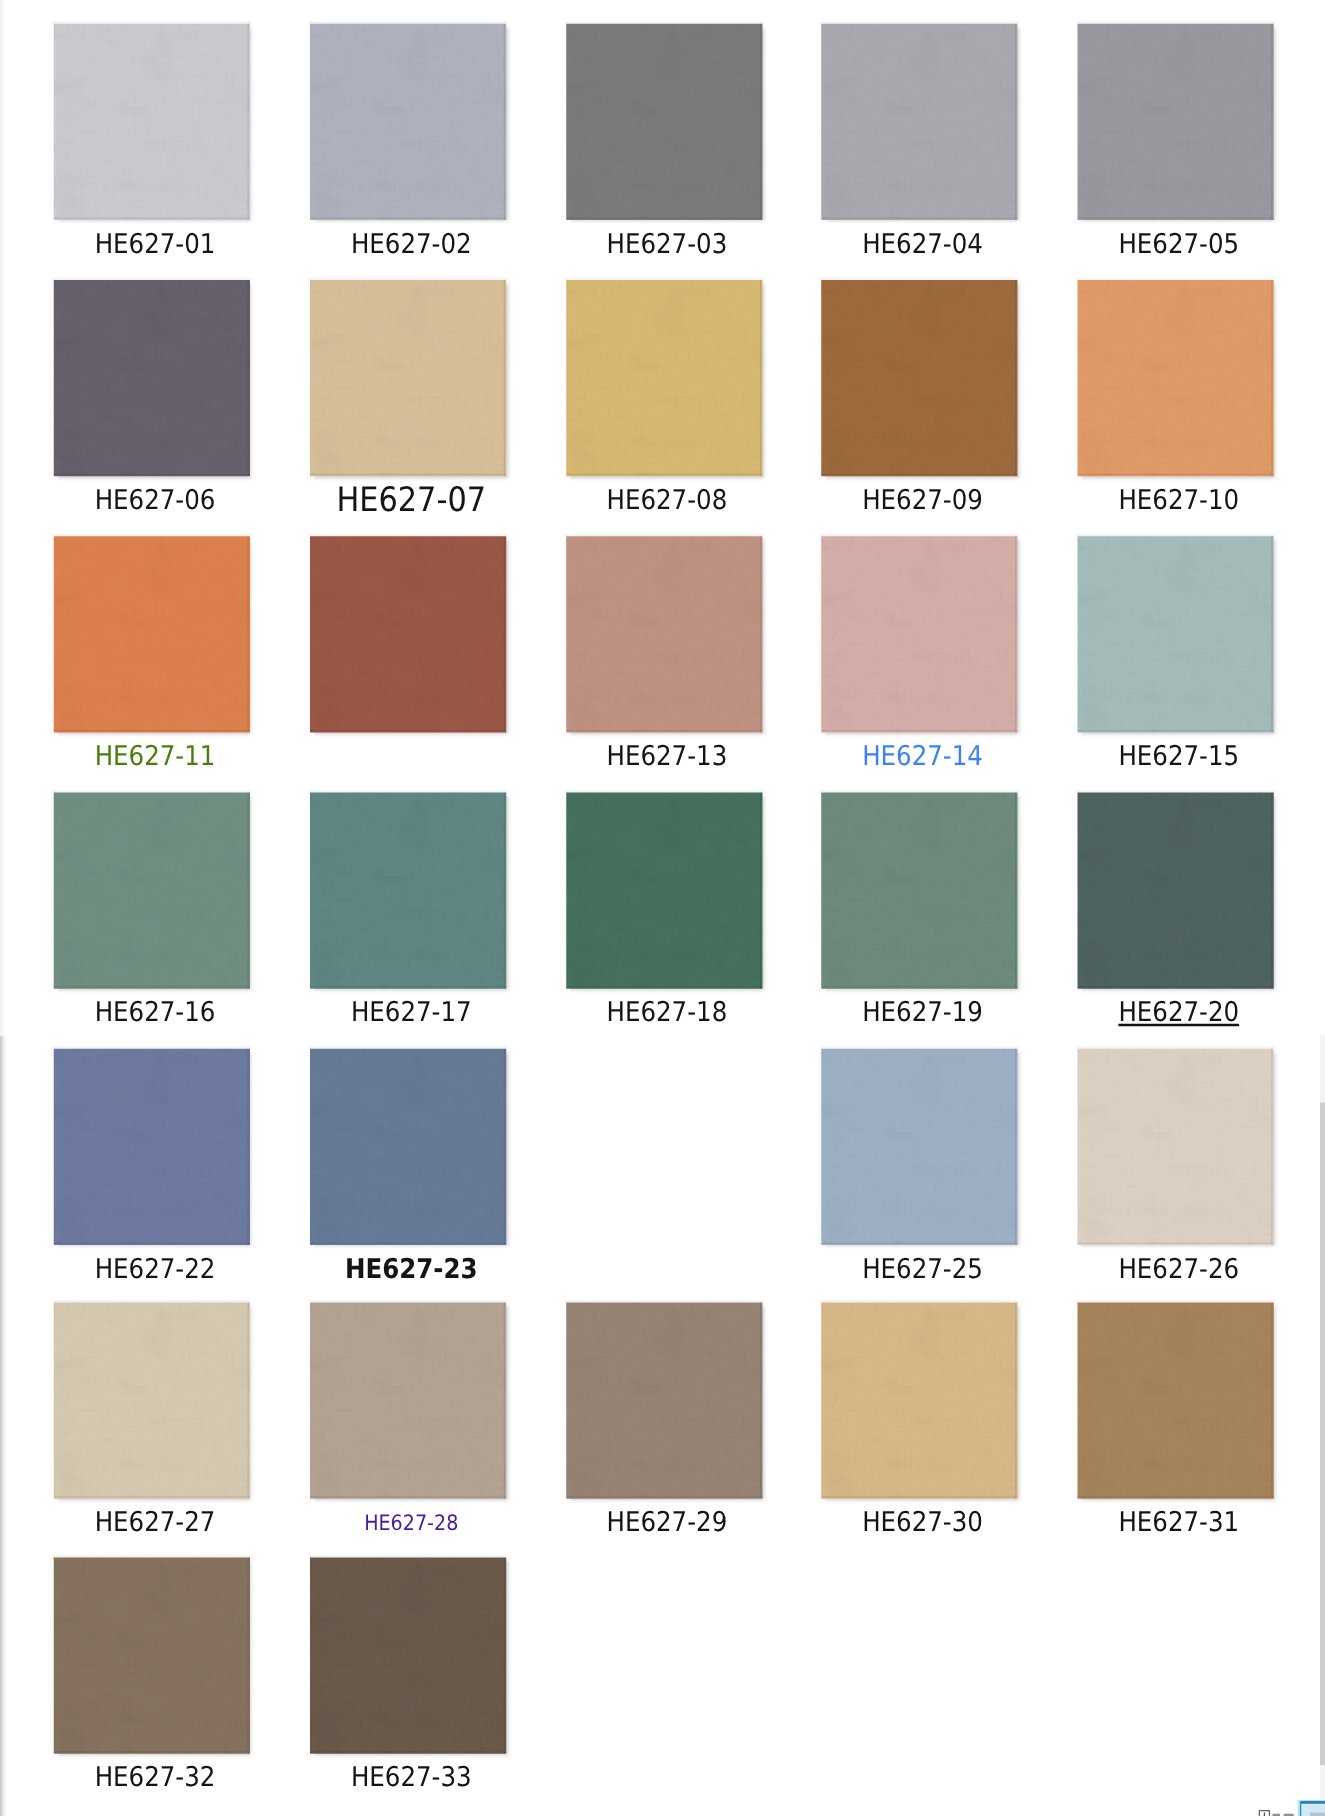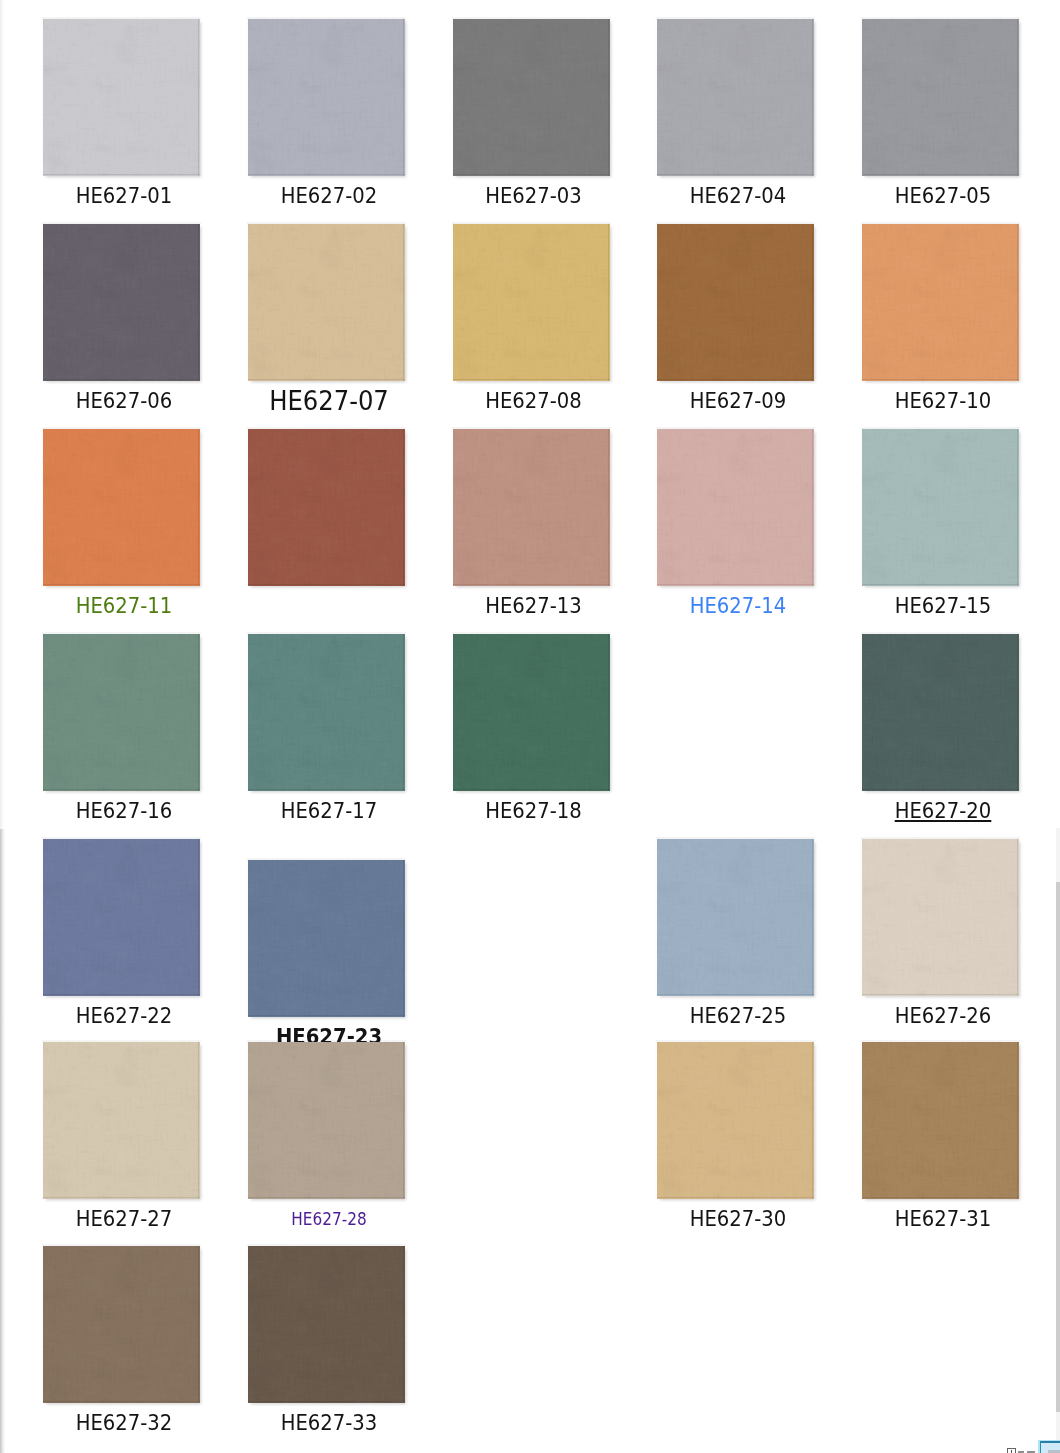--- a/index.html
+++ b/index.html
@@ -463,20 +463,41 @@
               <rect width="157" height="157" filter="url(#grain-light)" opacity="0.085"></rect>
             </svg>
           </div>
           <div class="topedge"></div>
           <div class="leftedge"></div>
           <div class="botedge"></div>
           <div class="rightedge"></div>
         </div>
         <div class="code" style="left: 1.5px; top: 164.5px; font-size: 21.8px; color: rgb(20, 20, 20);">HE627-18</div>
       </div>
+      <div class="cell" style="left: 657px; top: 634px;">
+        <div class="chip" style="background-color: rgb(110, 138, 124); width: 157px; height: 157px;">
+          <div class="inner">
+            <svg class="tex" viewBox="0 0 157 157" preserveAspectRatio="none">
+              <rect width="157" height="157" filter="url(#warp-dark)" opacity="0.055"></rect>
+              <rect width="157" height="157" filter="url(#warp-light)" opacity="0.055"></rect>
+              <rect width="157" height="157" filter="url(#weft-dark)" opacity="0.05"></rect>
+              <rect width="157" height="157" filter="url(#weft-light)" opacity="0.05"></rect>
+              <rect width="157" height="157" filter="url(#blotch-dark)" opacity="0.075"></rect>
+              <rect width="157" height="157" filter="url(#blotch-light)" opacity="0.075"></rect>
+              <rect width="157" height="157" filter="url(#grain-dark)" opacity="0.085"></rect>
+              <rect width="157" height="157" filter="url(#grain-light)" opacity="0.085"></rect>
+            </svg>
+          </div>
+          <div class="topedge"></div>
+          <div class="leftedge"></div>
+          <div class="botedge"></div>
+          <div class="rightedge"></div>
+        </div>
+        <div class="code" style="left: 1.5px; top: 164.5px; font-size: 21.8px; color: rgb(20, 20, 20);">HE627-19</div>
+      </div>
       <div class="cell" style="left: 862px; top: 634px;">
         <div class="chip" style="background-color: rgb(78, 98, 96); width: 157px; height: 157px;">
           <div class="inner">
             <svg class="tex" viewBox="0 0 157 157" preserveAspectRatio="none">
               <rect width="157" height="157" filter="url(#warp-dark)" opacity="0.055"></rect>
               <rect width="157" height="157" filter="url(#warp-light)" opacity="0.055"></rect>
               <rect width="157" height="157" filter="url(#weft-dark)" opacity="0.05"></rect>
               <rect width="157" height="157" filter="url(#weft-light)" opacity="0.05"></rect>
               <rect width="157" height="157" filter="url(#blotch-dark)" opacity="0.075"></rect>
               <rect width="157" height="157" filter="url(#blotch-light)" opacity="0.075"></rect>
@@ -505,21 +526,21 @@
               <rect width="157" height="157" filter="url(#grain-light)" opacity="0.085"></rect>
             </svg>
           </div>
           <div class="topedge"></div>
           <div class="leftedge"></div>
           <div class="botedge"></div>
           <div class="rightedge"></div>
         </div>
         <div class="code" style="left: 1.5px; top: 164.5px; font-size: 21.8px; color: rgb(20, 20, 20);">HE627-22</div>
       </div>
-      <div class="cell" style="left: 248px; top: 860px; font-weight: bold;">
+      <div class="cell" style="left: 248px; top: 839px; font-weight: bold;">
         <div class="chip" style="background-color: rgb(102, 122, 152); width: 157px; height: 157px;">
           <div class="inner">
             <svg class="tex" viewBox="0 0 157 157" preserveAspectRatio="none">
               <rect width="157" height="157" filter="url(#warp-dark)" opacity="0.055"></rect>
               <rect width="157" height="157" filter="url(#warp-light)" opacity="0.055"></rect>
               <rect width="157" height="157" filter="url(#weft-dark)" opacity="0.05"></rect>
               <rect width="157" height="157" filter="url(#weft-light)" opacity="0.05"></rect>
               <rect width="157" height="157" filter="url(#blotch-dark)" opacity="0.075"></rect>
               <rect width="157" height="157" filter="url(#blotch-light)" opacity="0.075"></rect>
               <rect width="157" height="157" filter="url(#grain-dark)" opacity="0.085"></rect>
@@ -609,20 +630,41 @@
               <rect width="157" height="157" filter="url(#grain-dark)" opacity="0.085"></rect>
               <rect width="157" height="157" filter="url(#grain-light)" opacity="0.085"></rect>
             </svg>
           </div>
           <div class="topedge"></div>
           <div class="leftedge"></div>
           <div class="botedge"></div>
           <div class="rightedge"></div>
         </div>
         <div class="code" style="left: 1.5px; top: 164.5px; font-size: 17px; color: #4c1d95;">HE627-28</div>
+      </div>
+      <div class="cell" style="left: 452.5px; top: 1042px;">
+        <div class="chip" style="background-color: rgb(150, 131, 115); width: 157px; height: 157px;">
+          <div class="inner">
+            <svg class="tex" viewBox="0 0 157 157" preserveAspectRatio="none">
+              <rect width="157" height="157" filter="url(#warp-dark)" opacity="0.055"></rect>
+              <rect width="157" height="157" filter="url(#warp-light)" opacity="0.055"></rect>
+              <rect width="157" height="157" filter="url(#weft-dark)" opacity="0.05"></rect>
+              <rect width="157" height="157" filter="url(#weft-light)" opacity="0.05"></rect>
+              <rect width="157" height="157" filter="url(#blotch-dark)" opacity="0.075"></rect>
+              <rect width="157" height="157" filter="url(#blotch-light)" opacity="0.075"></rect>
+              <rect width="157" height="157" filter="url(#grain-dark)" opacity="0.085"></rect>
+              <rect width="157" height="157" filter="url(#grain-light)" opacity="0.085"></rect>
+            </svg>
+          </div>
+          <div class="topedge"></div>
+          <div class="leftedge"></div>
+          <div class="botedge"></div>
+          <div class="rightedge"></div>
+        </div>
+        <div class="code" style="left: 1.5px; top: 164.5px; font-size: 21.8px; color: rgb(20, 20, 20);">HE627-29</div>
       </div>
       <div class="cell" style="left: 657px; top: 1042px;">
         <div class="chip" style="background-color: rgb(213, 183, 136); width: 157px; height: 157px;">
           <div class="inner">
             <svg class="tex" viewBox="0 0 157 157" preserveAspectRatio="none">
               <rect width="157" height="157" filter="url(#warp-dark)" opacity="0.055"></rect>
               <rect width="157" height="157" filter="url(#warp-light)" opacity="0.055"></rect>
               <rect width="157" height="157" filter="url(#weft-dark)" opacity="0.05"></rect>
               <rect width="157" height="157" filter="url(#weft-light)" opacity="0.05"></rect>
               <rect width="157" height="157" filter="url(#blotch-dark)" opacity="0.075"></rect>

